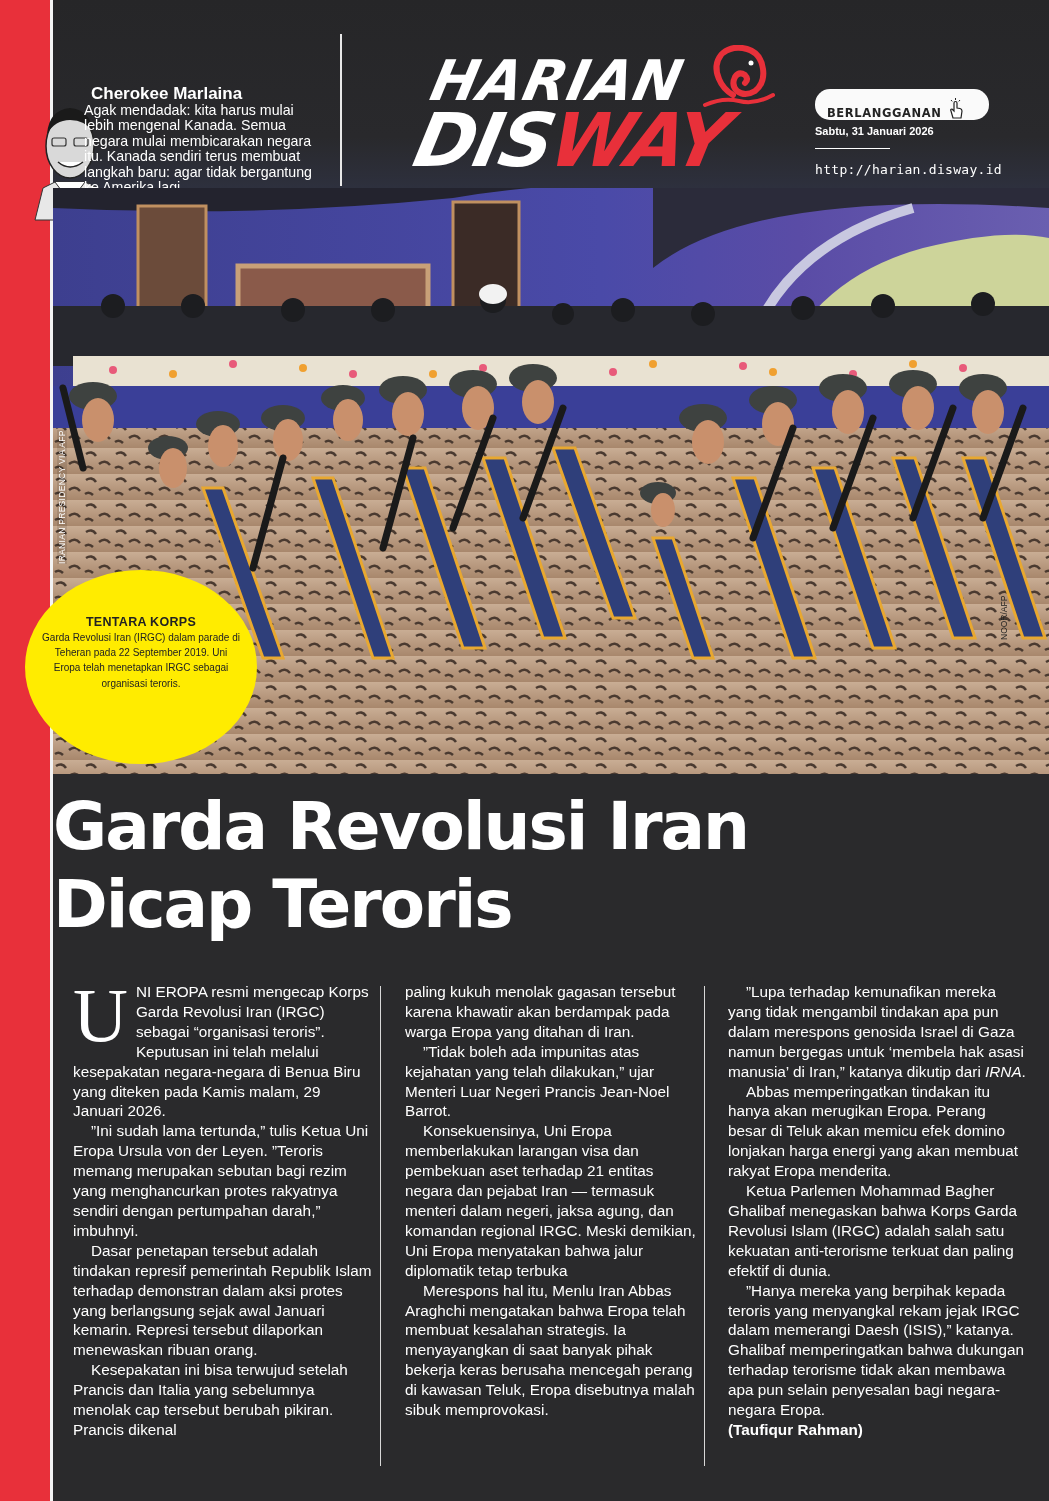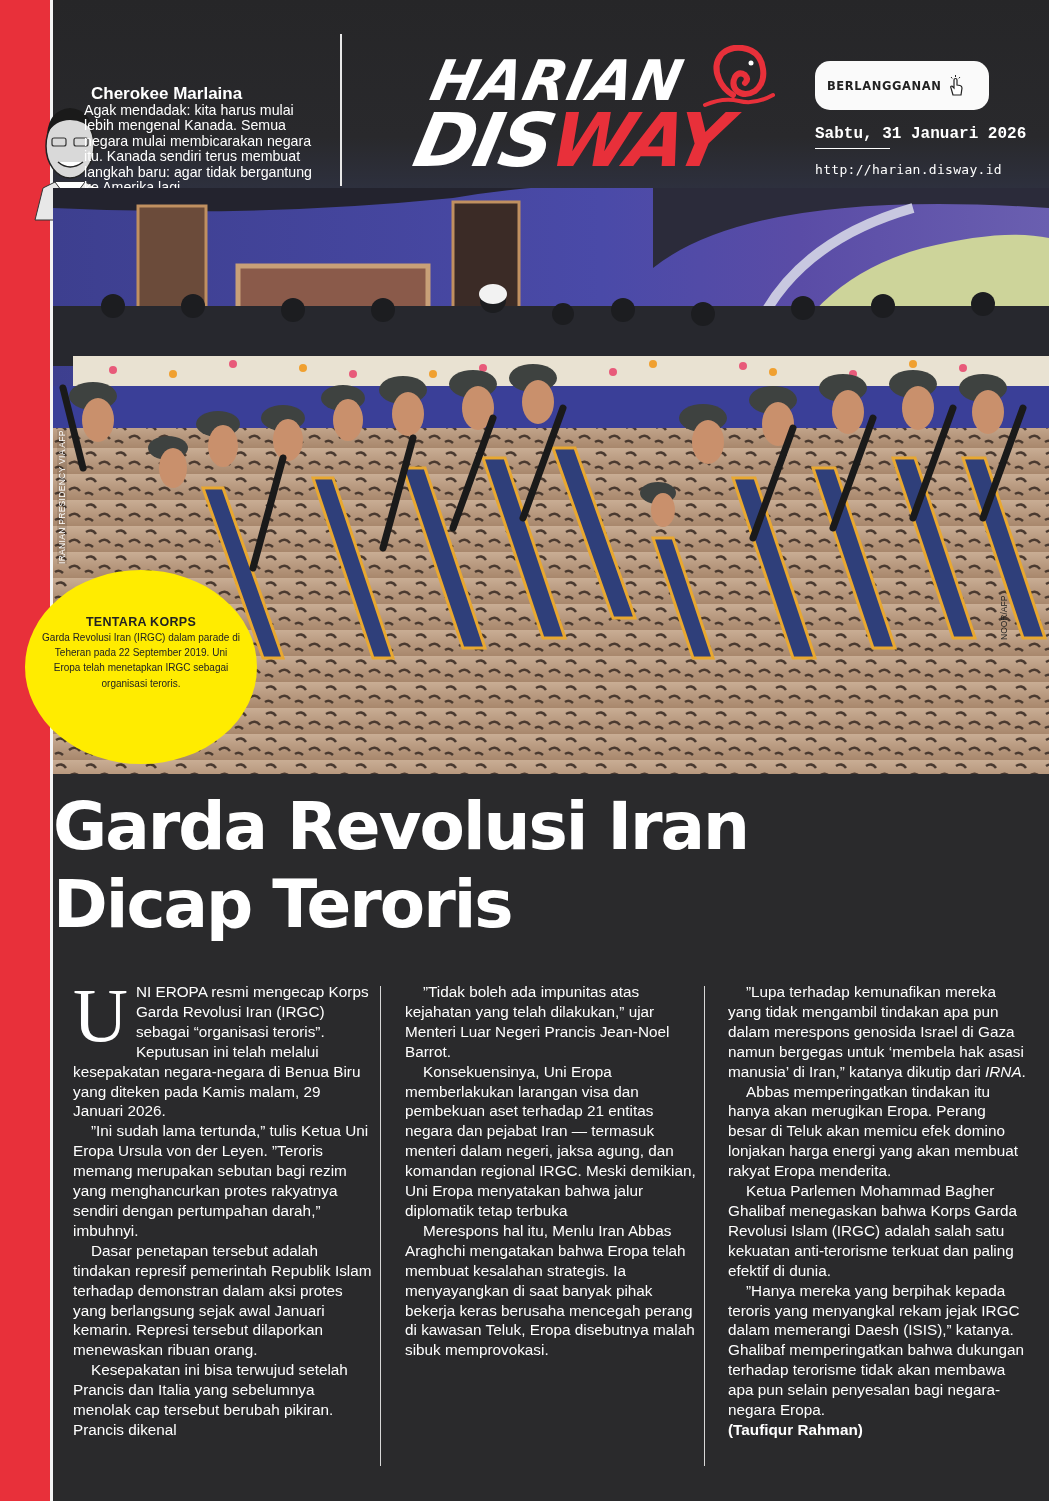--- a/index.html
+++ b/index.html
@@ -22,24 +22,24 @@
     .columnist-page { position: absolute; left: 52px; top: 130px; font-weight: bold; font-size: 14px; }
     .masthead-divider { position: absolute; left: 287px; top: 34px; width: 2px; height: 152px; background: #e8e8e8; }
 
     .logo { position: absolute; left: 365px; top: 45px; width: 420px; height: 140px; }
     .logo-line1 { position: absolute; left: 14px; top: 8px; font-family: "DejaVu Sans", sans-serif; font-weight: bold; font-style: italic; font-size: 56px; letter-spacing: 1px; color: #fff; transform: skewX(-12deg); line-height: 1; }
     .logo-line2 { position: absolute; left: -2px; top: 58px; font-family: "DejaVu Sans", sans-serif; font-weight: bold; font-style: italic; font-size: 74px; letter-spacing: -2px; line-height: 1; transform: skewX(-12deg); }
     .logo-dis { color: #fff; }
     .logo-way { color: #e8303a; }
     .logo-emblem { position: absolute; left: 285px; top: 0px; width: 72px; height: 66px; }
 
-    .subscribe-btn { position: absolute; left: 762px; top: 61px; width: 174px; height: 49px; background: #fafafa; border-radius: 15px; border: none; display: flex; align-items: center; padding-left: 12px; cursor: pointer; }
+    .subscribe-btn { position: absolute; left: 762px; top: 89px; width: 174px; height: 31px; background: #fafafa; border-radius: 15px; border: none; display: flex; align-items: flex-end; padding-left: 12px; cursor: pointer; }
     .subscribe-label { font-family: "DejaVu Sans", sans-serif; font-weight: bold; font-size: 11.5px; color: #222; letter-spacing: 0.6px; }
     .subscribe-icon { margin-left: 5px; width: 20px; height: 22px; }
-    .edition-date { position: absolute; left: 762px; top: 125px; font-family: Liberation Mono, monospace; font-weight: bold; font-size: 16px; color: #fff; }
+    .edition-date { position: absolute; left: 762px; top: 125px; font-family: Liberation Sans, sans-serif; font-weight: bold; font-size: 11px; color: #fff; }
     .date-rule { position: absolute; left: 762px; top: 148px; width: 75px; height: 1px; background: #fff; }
     .site-link { position: absolute; left: 762px; top: 162px; font-family: "DejaVu Sans Mono", monospace; font-weight: normal; font-size: 13px; color: #fff; text-decoration: none; letter-spacing: 0.3px; }
 
     
     .hero { position: absolute; left: 0; top: 188px; width: 996px; height: 586px; overflow: hidden; }
     .hero svg { display: block; }
     .credit-left { position: absolute; left: 4px; top: 232px; font-size: 8.5px; color: #fff; transform: rotate(-90deg); transform-origin: left top; white-space: nowrap; letter-spacing: 0.3px; background: rgba(0,0,0,0.1); }
     .credit-left-wrap { position: absolute; left: 4px; top: 376px; }
     .credit-right { position: absolute; left: 946px; top: 452px; font-size: 8.5px; color: #222; transform: rotate(-90deg); transform-origin: left top; white-space: nowrap; }
 
@@ -262,20 +262,21 @@
   <article class="article">
     <div class="col col-1">
       <p class="no-indent"><span class="dropcap">U</span><span>NI EROPA resmi mengecap Korps Garda Revolusi Iran (IRGC) sebagai “organisasi teroris”. Keputusan ini telah melalui kesepakatan negara-negara di Benua Biru yang diteken pada Kamis malam, 29 Januari 2026.</span></p>
       <p>”Ini sudah lama tertunda,” tulis Ketua Uni Eropa Ursula von der Leyen. ”Teroris memang merupakan sebutan bagi rezim yang menghancurkan protes rakyatnya sendiri dengan pertumpahan darah,” imbuhnyi.</p>
       <p>Dasar penetapan tersebut adalah tindakan represif pemerintah Republik Islam terhadap demonstran dalam aksi protes yang berlangsung sejak awal Januari kemarin. Represi tersebut dilaporkan menewaskan ribuan orang.</p>
       <p>Kesepakatan ini bisa terwujud setelah Prancis dan Italia yang sebelumnya menolak cap tersebut berubah pikiran. Prancis dikenal</p>
     </div>
     <div class="col-rule rule-1"></div>
 
     <div class="col col-2">
+      <p class="no-indent">paling kukuh menolak gagasan tersebut karena khawatir akan berdampak pada warga Eropa yang ditahan di Iran.</p>
       <p>”Tidak boleh ada impunitas atas kejahatan yang telah dilakukan,” ujar Menteri Luar Negeri Prancis Jean-Noel Barrot.</p>
       <p>Konsekuensinya, Uni Eropa memberlakukan larangan visa dan pembekuan aset terhadap 21 entitas negara dan pejabat Iran — termasuk menteri dalam negeri, jaksa agung, dan komandan regional IRGC. Meski demikian, Uni Eropa menyatakan bahwa jalur diplomatik tetap terbuka</p>
       <p>Merespons hal itu, Menlu Iran Abbas Araghchi mengatakan bahwa Eropa telah membuat kesalahan strategis. Ia menyayangkan di saat banyak pihak bekerja keras berusaha mencegah perang di kawasan Teluk, Eropa disebutnya malah sibuk memprovokasi.</p>
     </div>
     <div class="col-rule rule-2"></div>
 
     <div class="col col-3">
       <p><span>”Lupa terhadap kemunafikan mereka yang tidak mengambil tindakan apa pun dalam merespons genosida Israel di Gaza namun bergegas untuk ‘membela hak asasi manusia’ di Iran,” katanya dikutip dari</span> <em>IRNA</em>.</p>
       <p>Abbas memperingatkan tindakan itu hanya akan merugikan Eropa. Perang besar di Teluk akan memicu efek domino lonjakan harga energi yang akan membuat rakyat Eropa menderita.</p>
       <p>Ketua Parlemen Mohammad Bagher Ghalibaf menegaskan bahwa Korps Garda Revolusi Islam (IRGC) adalah salah satu kekuatan anti-terorisme terkuat dan paling efektif di dunia.</p>

